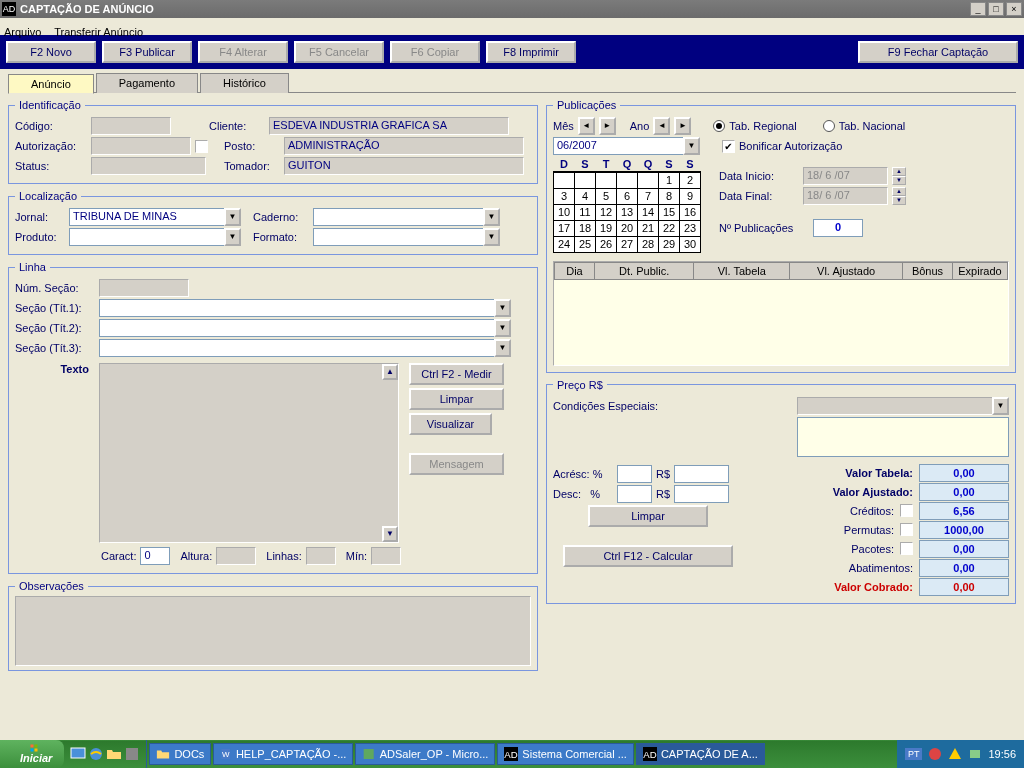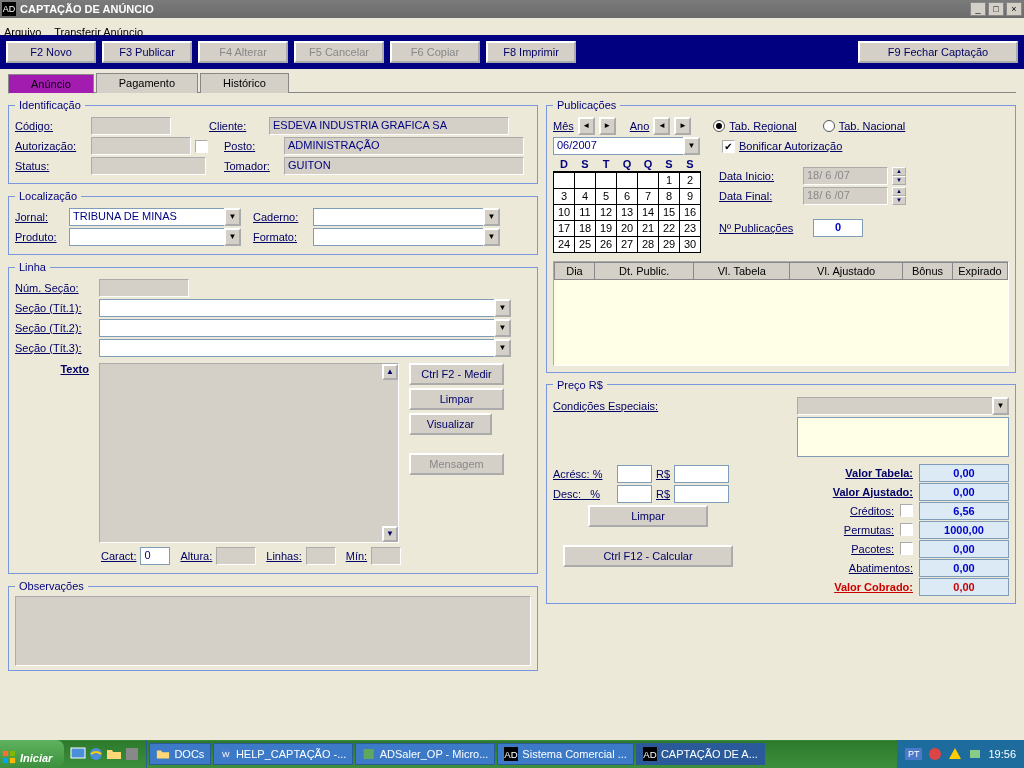--- a/index.html
+++ b/index.html
@@ -10,28 +10,28 @@
 .tbtn { width: 16px; height: 14px; background: #d4d0c8; border: 1px solid #888; margin-left: 2px; font-size: 9px; text-align: center; line-height: 12px; color: #000; }
 .menubar { background: #ece9d8; height: 17px; padding: 8px 4px; color: #000; }
 .menubar span { margin-right: 10px; }
 .toolbar { background: #000080; padding: 6px; display: flex; gap: 6px; }
 .toolbar .btn { background: #d4d0c8; border: 2px outset #fff; padding: 3px 0; width: 90px; text-align: center; color: #000066; }
 .toolbar .btn.dis { color: #888; }
 .toolbar .spacer { flex: 1; }
 .toolbar .btnw { width: 160px; }
 .tabs { display: flex; padding: 4px 8px 0 8px; background: #ece9d8; }
 .tab { border: 1px solid #888; padding: 3px 22px; background: #d4d0c8; margin-right: 2px; color: #000; border-bottom: none; }
-.tab.active { background: #a21caf; border-bottom: 1px solid #ece9d8; position: relative; top: 1px; }
+.tab.active { background: #fef9c3; border-bottom: 1px solid #ece9d8; position: relative; top: 1px; }
 .tabline { border-top: 1px solid #888; width: calc(100% - 16px); margin-left: 8px; margin-top: -1px; }
 .body { display: flex; gap: 8px; padding: 6px 8px; }
 .col { flex: 1; display: flex; flex-direction: column; gap: 6px; }
 fieldset { border: 1px solid #7a96df; padding: 4px 6px 6px 6px; margin: 0; }
 legend { color: #000080; padding: 0 4px; font-weight: normal; }
 .row { display: flex; align-items: center; gap: 4px; margin: 2px 0; }
-.lbl { color: #000066; text-decoration: underline; }
+.lbl { color: #000066; }
 .inp { background: #d4d0c8; border: 1px inset #fff; height: 18px; padding: 1px 3px; color: #000080; }
 .inp.w { background: #fff; border: 1px solid #7f9db9; }
 .combo { display: inline-flex; }
 .combo .inp { border-right: none; }
 .cbtn { width: 17px; height: 18px; background: #d4d0c8; border: 2px outset #fff; font-size: 8px; text-align: center; line-height: 14px; color: #000; }
 .chk { width: 13px; height: 13px; border: 1px inset #fff; background: #fff; display: inline-flex; align-items: center; justify-content: center; font-size: 10px; color: #000; }
 .rad { width: 12px; height: 12px; border: 1px solid #555; border-radius: 50%; background: #fff; display: inline-flex; align-items: center; justify-content: center; }
 .rad .dot { width: 6px; height: 6px; background: #000; border-radius: 50%; }
 .textarea { background: #d4d0c8; border: 1px inset #fff; width: 300px; height: 180px; position: relative; }
 .textarea .sbtn { position: absolute; right: 0; width: 16px; height: 16px; background: #d4d0c8; border: 2px outset #fff; font-size: 8px; text-align: center; line-height: 12px; }
@@ -42,21 +42,21 @@
 .cal td { border: 1px solid #000; width: 21px; height: 16px; text-align: center; color: #000; font-size: 11px; background: #fff; }
 .cal td.empty { background: #fff; }
 .grid { border: 1px inset #fff; background: #fff; }
 .grid table { width: 100%; border-collapse: collapse; }
 .grid th { background: #d4d0c8; border: 1px solid #888; padding: 2px 4px; color: #000; font-weight: normal; }
 .grid .gbody { height: 85px; background: #ffffe8; }
 .valrow { display: flex; align-items: center; justify-content: flex-end; gap: 6px; margin: 1px 0; }
 .valbox { width: 90px; height: 18px; border: 1px solid #7f9db9; background: #dbeaf5; text-align: center; color: #0000cc; font-weight: bold; display: flex; align-items: center; justify-content: center; }
 .valbox.red { color: #cc0000; }
 .taskbar { position: absolute; bottom: 0; left: 0; right: 0; height: 28px; background: linear-gradient(#3c8f3c,#2d7a2d 5%,#3c8f3c); display: flex; align-items: center; }
-.start { background: linear-gradient(#5fb35f,#3c8f3c); color: #fff; font-weight: bold; padding: 4px 12px 4px 2px; height: 28px; display: flex; align-items: flex-end; border-radius: 0 8px 8px 0; font-style: italic; }
+.start { background: linear-gradient(#5fb35f,#3c8f3c); color: #fff; font-weight: bold; padding: 4px 12px 4px 16px; height: 28px; display: flex; align-items: center; border-radius: 0 8px 8px 0; font-style: italic; flex-direction: column; }
 .tbi { background: #3c7ac8; border: 1px solid #2a5a9a; color: #fff; padding: 3px 6px; margin-left: 2px; height: 22px; display: flex; align-items: center; gap: 4px; max-width: 140px; overflow: hidden; white-space: nowrap; }
 .tbi.active { background: #2a5a9a; }
 .tray { margin-left: auto; background: #1e6b9e; height: 28px; display: flex; align-items: center; padding: 0 8px; color: #fff; gap: 6px; }
 .tico { width: 14px; height: 14px; display: inline-block; }
 .spin { display: inline-flex; flex-direction: column; }
 .spin .s { width: 14px; height: 9px; background: #d4d0c8; border: 1px outset #fff; font-size: 6px; text-align: center; line-height: 7px; }
 .ql { display: flex; align-items: center; gap: 2px; padding: 0 6px; border-right: 1px solid #2a5a9a; height: 28px; }
 .qico { width: 16px; height: 16px; }
 </style>
 </head>

